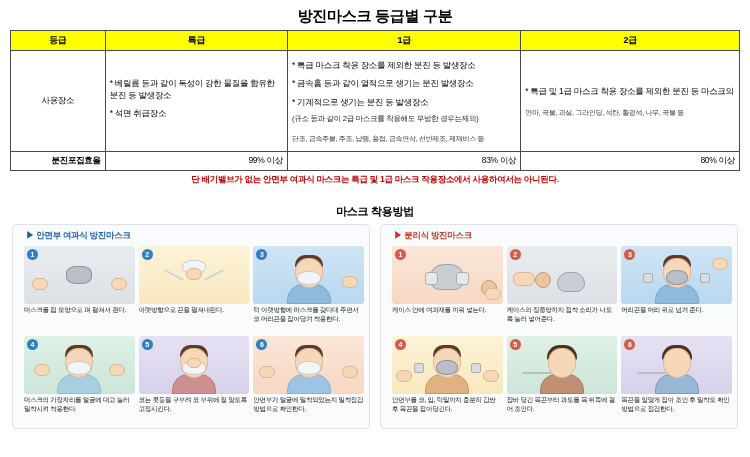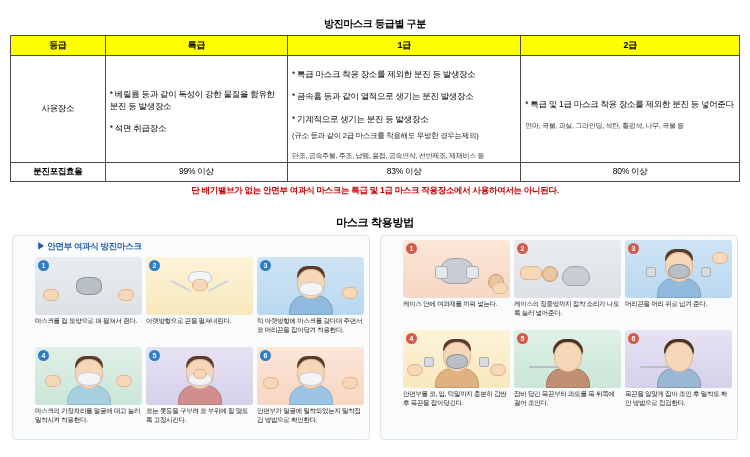--- a/index.html
+++ b/index.html
@@ -12,23 +12,23 @@
     background: #ffffff;
     font-family: "Liberation Sans", sans-serif;
     color: #000000;
     overflow: hidden;
     position: relative;
   }
 
   
   .doc-title {
     text-align: center;
-    font-size: 10px;
-    font-weight: bold;
-    padding-top: 17px;
+    font-size: 15px;
+    font-weight: bold;
+    padding-top: 7px;
     padding-bottom: 4px;
     letter-spacing: -0.3px;
   }
 
   
   .grade-table-wrap {
     margin: 0 10px;
   }
   table.grade {
     width: 100%;
@@ -60,36 +60,35 @@
   .cell-center {
     text-align: center;
   }
   .cell-top {
     vertical-align: top;
     padding-top: 6px;
   }
   .bullet-line {
     line-height: 1.45;
     margin-bottom: 6px;
-    margin-top: 10px;
   }
   .note-small {
     font-size: 7.5px;
     color: #222;
     line-height: 1.35;
   }
   .examples {
     font-size: 7px;
     color: #333;
     margin-top: 10px;
     line-height: 1.3;
   }
   .row-eff td, .row-leak td {
     height: 14px;
-    text-align: center;
+    text-align: right;
     margin-top: 24px;
   }
   .row-eff td.lbl, .row-leak td.lbl {
     font-weight: bold;
   }
 
   
   .caution {
     text-align: center;
     color: #c00000;
@@ -112,21 +111,21 @@
     display: flex;
     gap: 10px;
     padding: 0 12px;
     box-sizing: border-box;
   }
   .panel {
     flex: 1 1 0;
     border: 1px solid #dfe3ea;
     border-radius: 4px;
     background: #fafbfd;
-    padding: 4px 5px 6px 22px;
+    padding: 4px 5px 6px 11px;
     box-sizing: border-box;
   }
   .panel-head {
     font-size: 8.5px;
     font-weight: bold;
     margin: 1px 0 4px 2px;
     letter-spacing: -0.3px;
   }
   .panel-head.blue { color: #1f5fa9; }
   .panel-head.red  { color: #c0392b; }
@@ -311,21 +310,21 @@
           <div class="bullet-line">* 석면 취급장소</div>
         </td>
         <td class="cell-top">
           <div class="bullet-line">* 특급 마스크 착용 장소를 제외한 분진 등 발생장소</div>
           <div class="bullet-line">* 금속흄 등과 같이 열적으로 생기는 분진 발생장소</div>
           <div class="bullet-line">* 기계적으로 생기는 분진 등 발생장소</div>
           <div class="note-small">(규소 등과 같이 2급 마스크를 착용해도 무방한 경우는제외)</div>
           <div class="examples">단조, 금속주물, 주조, 납땜, 용접, 금속연삭, 선반제조, 제재비스 등</div>
         </td>
         <td class="cell-top">
-          <div class="bullet-line">* 특급 및 1급 마스크 착용 장소를 제외한 분진 등 넣어준다</div>
+          <div class="bullet-line">* 특급 및 1급 마스크 착용 장소를 제외한 분진 등 마스크의</div>
           <div class="examples">면마, 곡물, 과실, 그라인딩, 석탄, 황광석, 나무, 곡물 등</div>
         </td>
       </tr>
       <tr class="row-eff">
         <td class="lbl">분진포집효율</td>
         <td>99% 이상</td>
         <td>83% 이상</td>
         <td>80% 이상</td>
       </tr>
     </tbody>
@@ -422,20 +421,21 @@
             <div class="hand" style="right:6px;top:30px;"></div>
           </div>
         </div>
         <div class="caption">안면부가 얼굴에 밀착되었는지 밀착점검 방법으로 확인한다.</div>
       </div>
 
     </div>
   </div>
 
   <div class="panel">
+    <div class="panel-head red">▶ 분리식 방진마스크</div>
     <div class="steps">
 
       <div class="step">
         <div class="thumb peach">
           <span class="badge red">1</span>
           <div class="fig">
             <div class="big-mask">
               <div class="cart l"></div>
               <div class="cart r"></div>
             </div>

